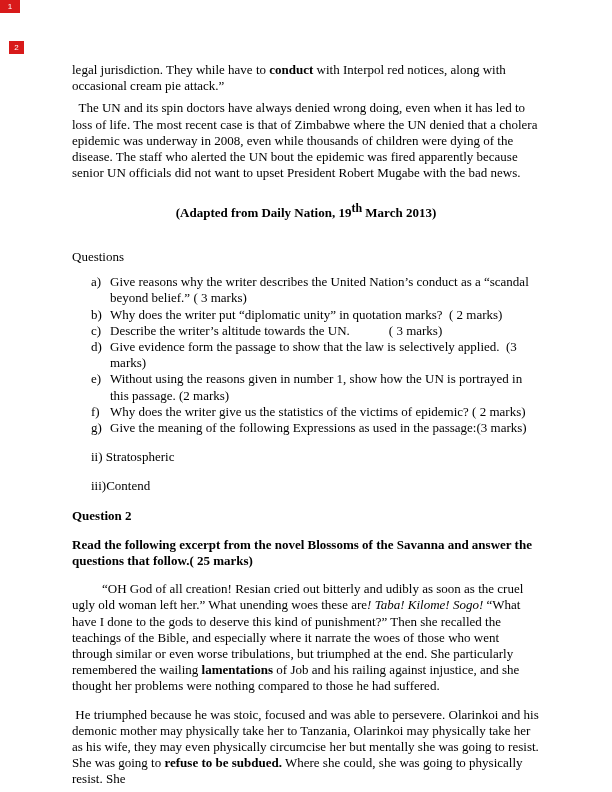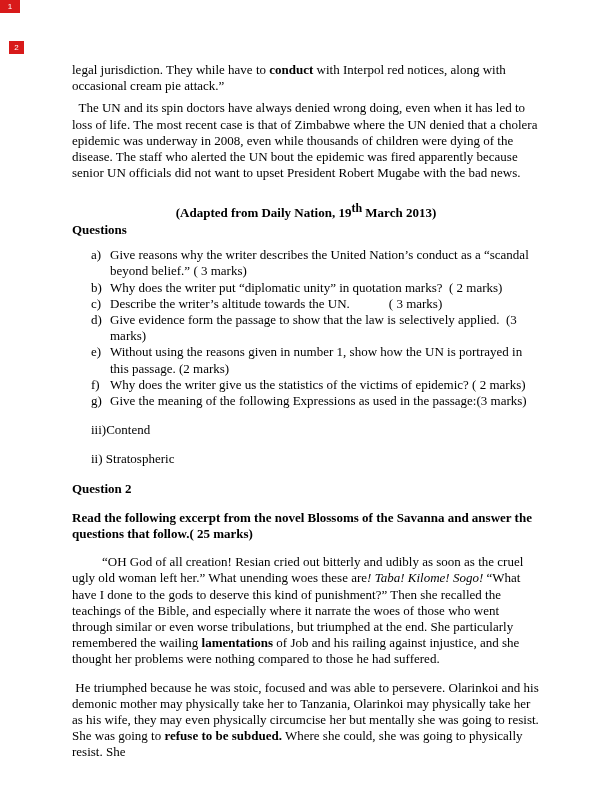--- a/index.html
+++ b/index.html
@@ -32,21 +32,21 @@
     width: 468px;
   }
   p, .para { margin: 0; white-space: pre-wrap; }
   .p-intro-2 { margin-top: 6px; }
   .attribution {
     margin-top: 19px;
     text-align: center;
     font-weight: bold;
   }
   .attribution sup { font-size: 12px; }
-  .h-questions { font-weight: bold; }
+  .h-questions { margin-top: 27px; font-weight: normal; }
   .qlist { margin-top: 9px; }
   .qitem { display: flex; }
   .qletter { flex: 0 0 19px; margin-left: 19px; }
   .qtext { flex: 1; white-space: pre-wrap; }
   .expr { margin: 13px 0 0 19px; }
   .h-question2 { margin-top: 13px; font-weight: bold; }
   .instruction { margin-top: 13px; font-weight: bold; }
   .excerpt-1 { margin-top: 12px; text-indent: 30px; }
   .excerpt-2 { margin-top: 12px; }
   .b { font-weight: bold; }
@@ -94,22 +94,22 @@
       <div class="qitem">
         <span class="qletter">f)</span>
         <span class="qtext">Why does the writer give us the statistics of the victims of epidemic? ( 2 marks)</span>
       </div>
       <div class="qitem">
         <span class="qletter">g)</span>
         <span class="qtext">Give the meaning of the following Expressions as used in the passage:(3 marks)</span>
       </div>
     </div>
 
+    <p class="expr">ii) Stratospheric</p>
     <p class="expr">iii)Contend</p>
-    <p class="expr">ii) Stratospheric</p>
 
     <p class="h-question2">Question 2</p>
 
     <p class="instruction">Read the following excerpt from the novel Blossoms of the Savanna and answer the questions that follow.( 25 marks)</p>
 
     <p class="excerpt-1"><span>“OH God of all creation! Resian cried out bitterly and udibly as soon as the cruel ugly old woman left her.” What unending woes these are</span><span class="i">! Taba! Kilome! Sogo!</span><span> “What have I done to the gods to deserve this kind of punishment?” Then she recalled the teachings of the Bible, and especially where it narrate the woes of those who went through similar or even worse tribulations, but triumphed at the end. She particularly remembered the wailing </span><span class="b">lamentations</span><span> of Job and his railing against injustice, and she thought her problems were nothing compared to those he had suffered.</span></p>
 
     <p class="excerpt-2"><span> He triumphed because he was stoic, focused and was able to persevere. Olarinkoi and his demonic mother may physically take her to Tanzania, Olarinkoi may physically take her as his wife, they may even physically circumcise her but mentally she was going to resist. She was going to </span><span class="b">refuse to be subdued.</span><span> Where she could, she was going to physically resist. She</span></p>
 
   </div>

